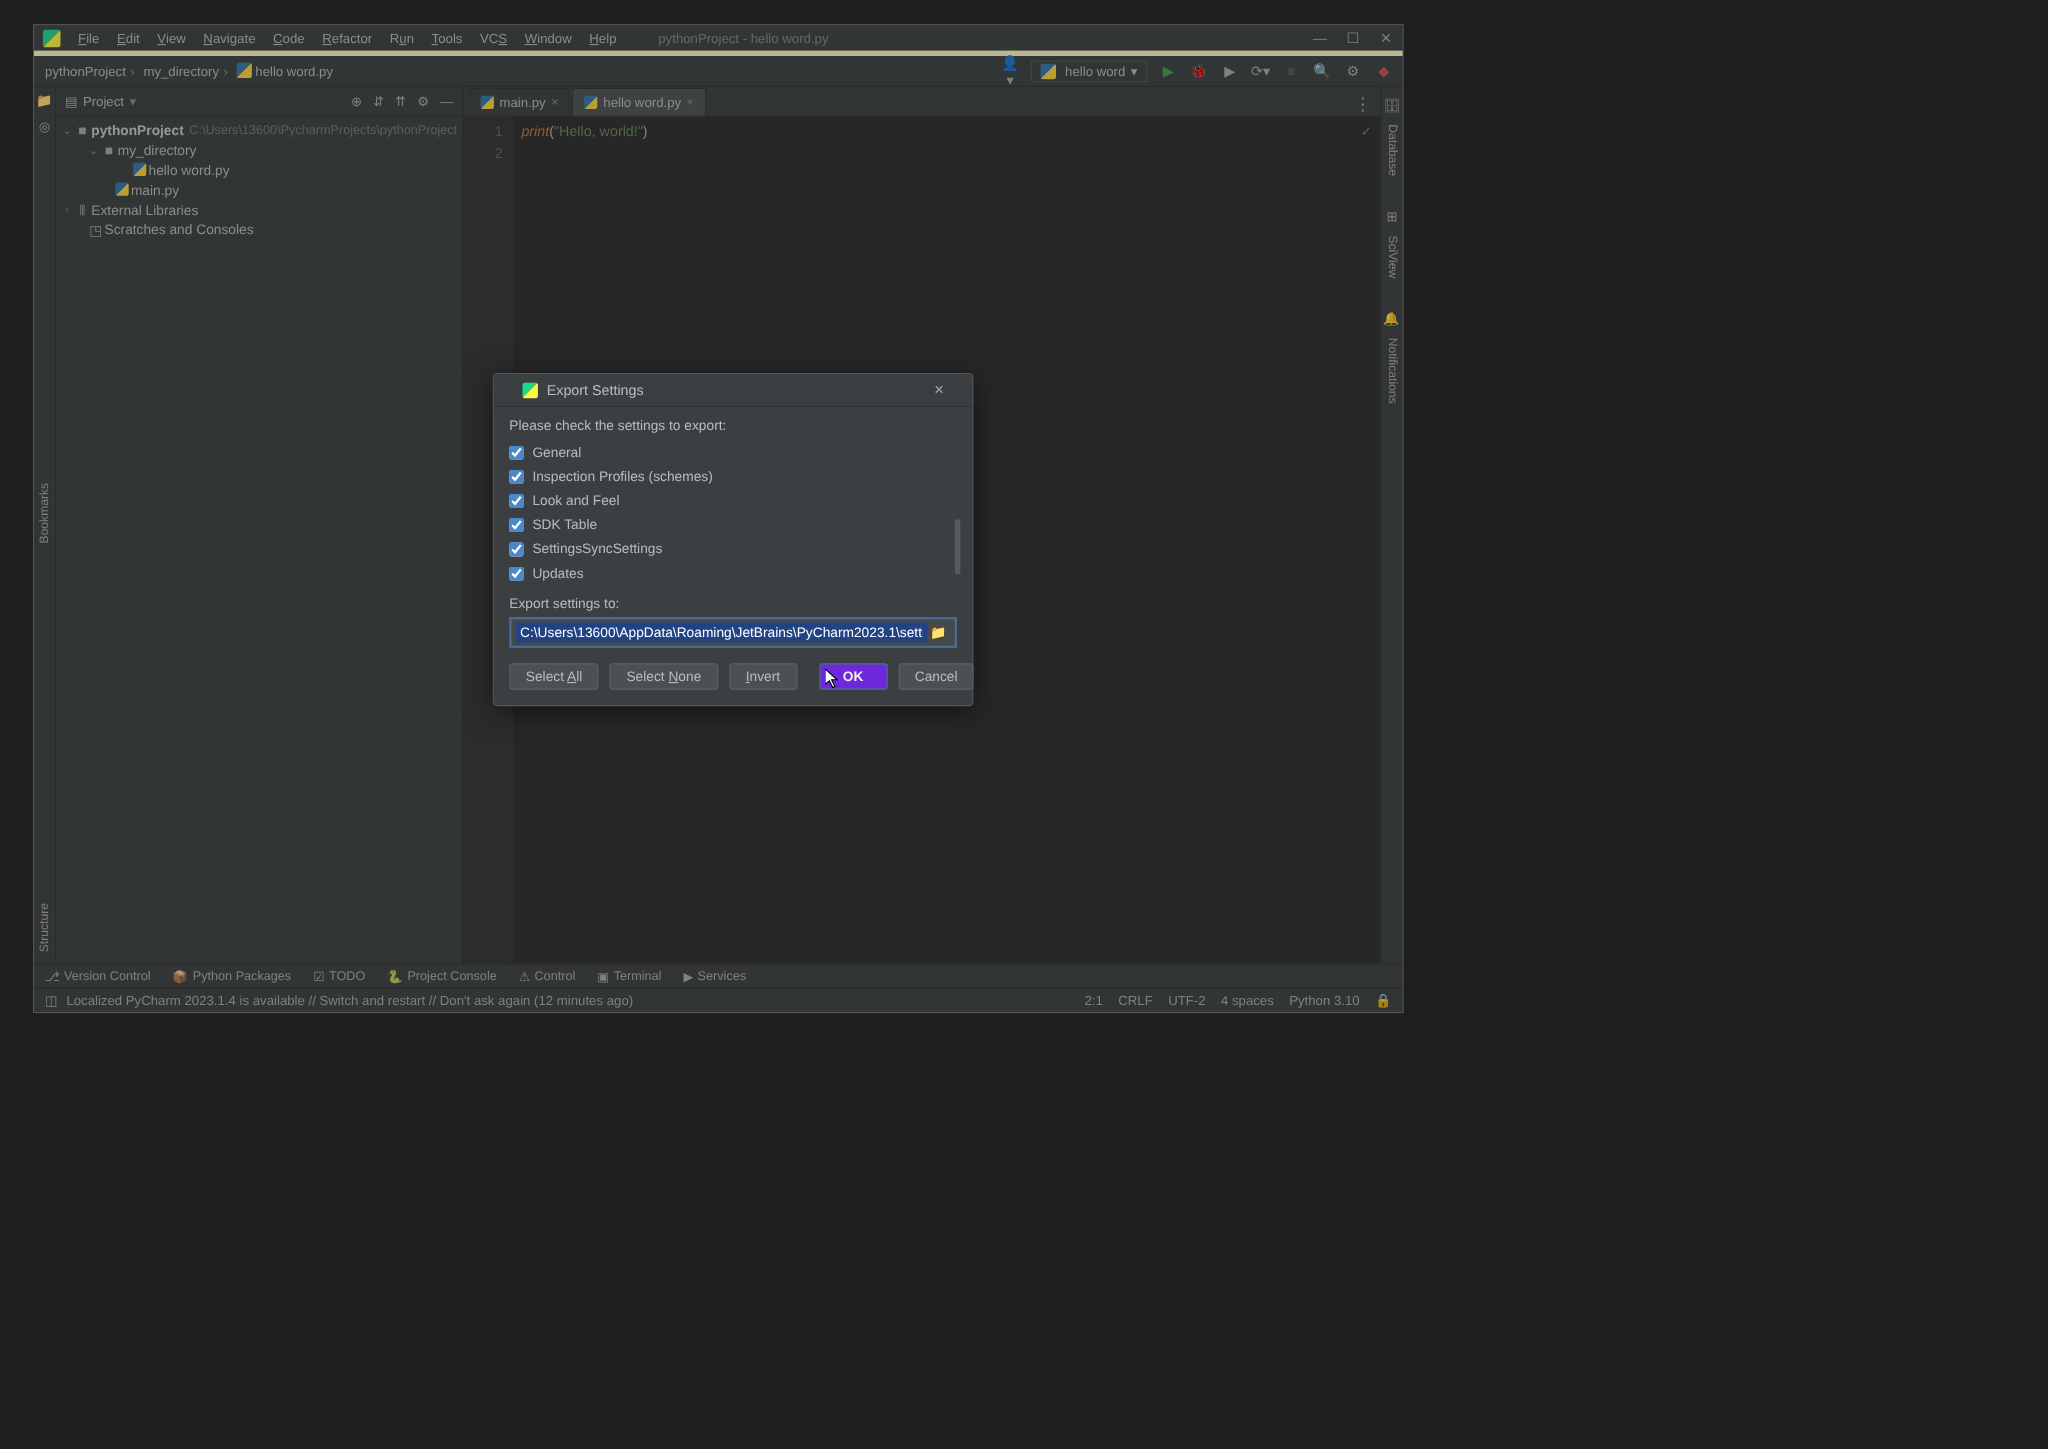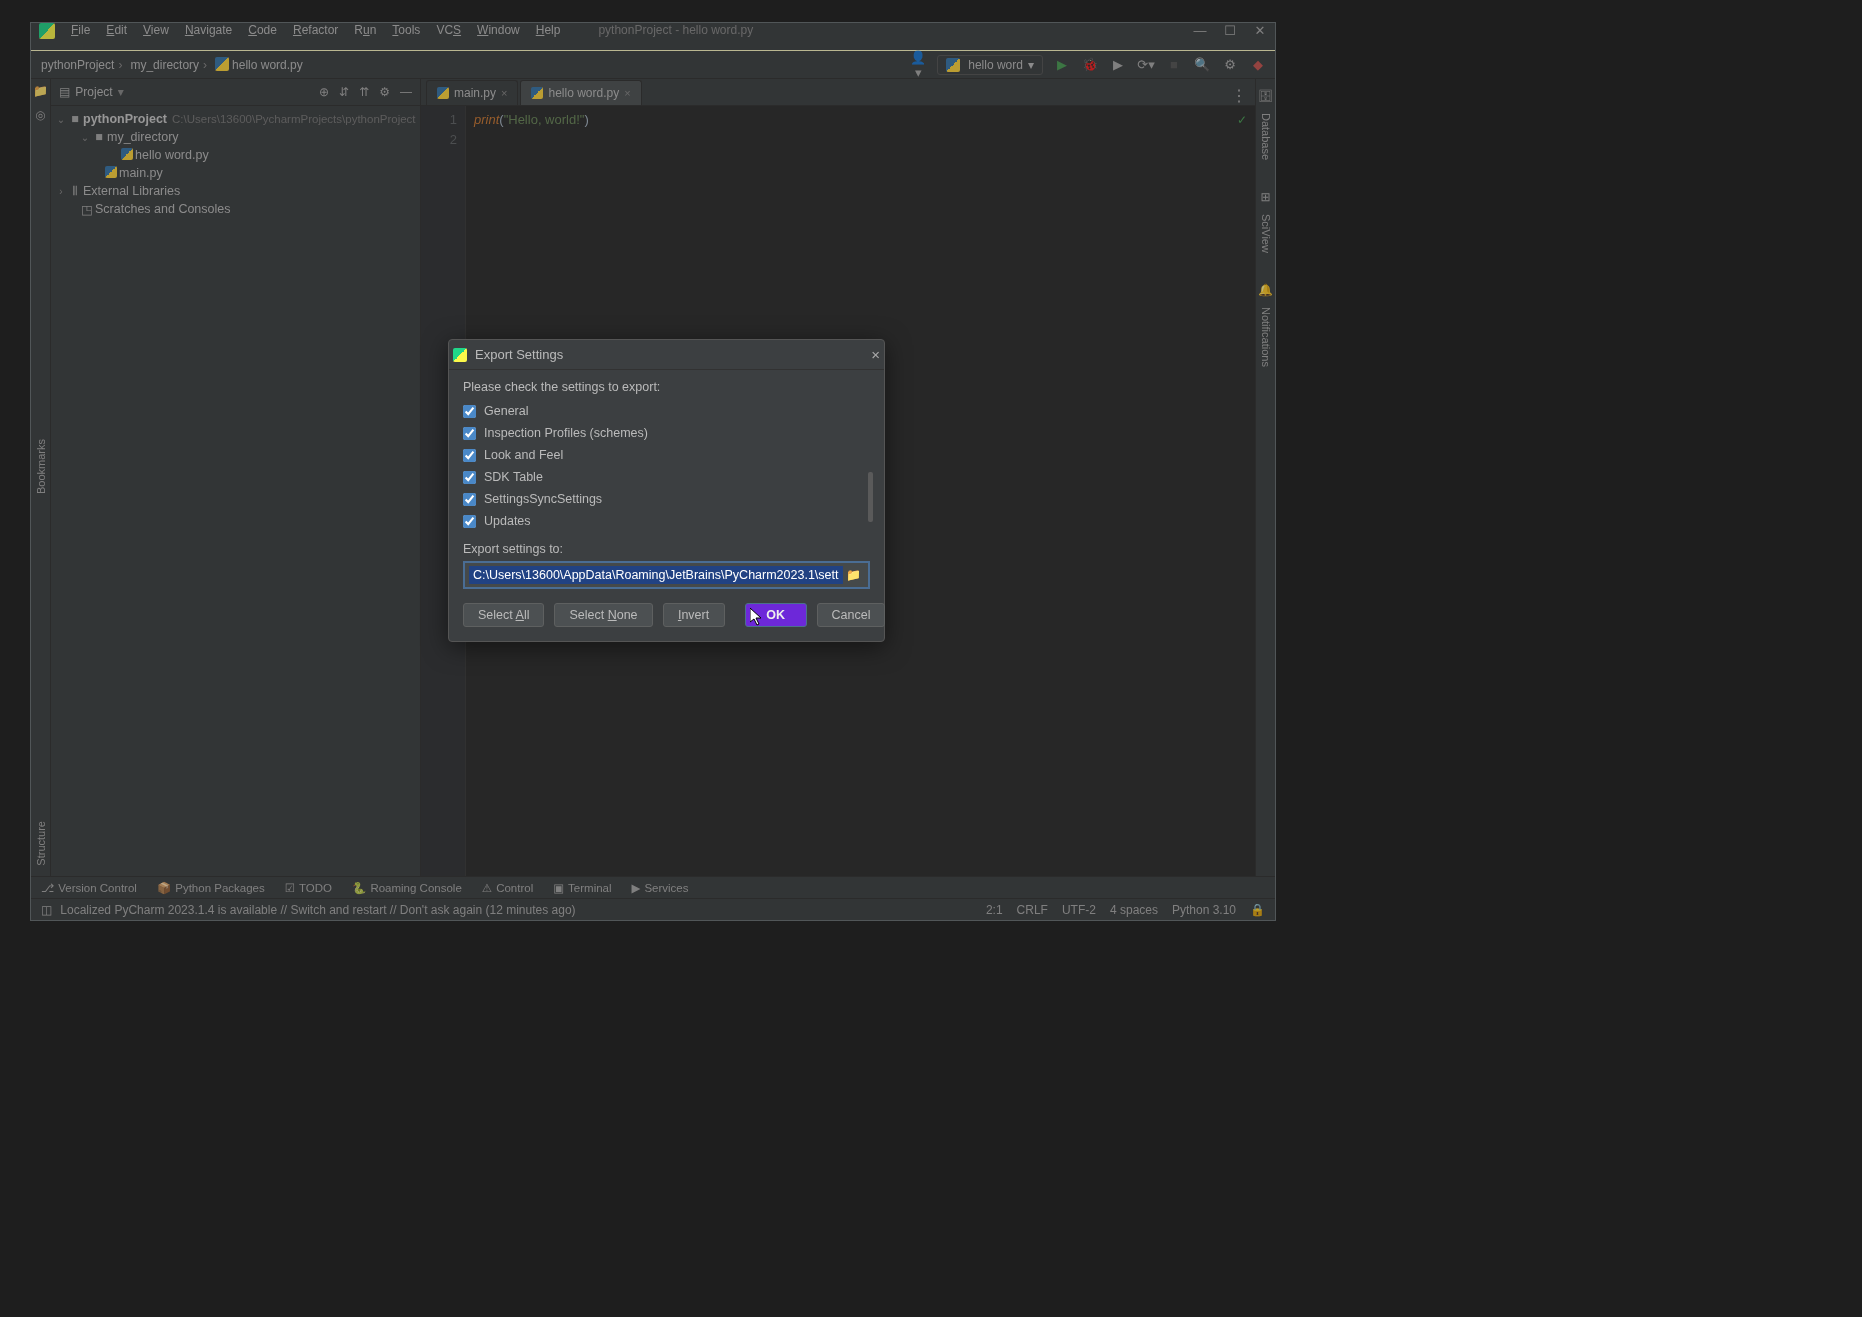--- a/index.html
+++ b/index.html
@@ -3,21 +3,21 @@
 <meta charset="utf-8">
 <style>
   * { box-sizing: border-box; margin: 0; padding: 0; font-family: "Segoe UI", Arial, sans-serif; }
   body { background: #1e1e1e; width: 1862px; height: 1317px; position: relative; overflow: hidden; }
   
   .ide-window {
     position: absolute; left: 30px; top: 22px; width: 1246px; height: 899px;
     background: #3c3f41; border: 1px solid #515658; display: flex; flex-direction: column;
   }
   
-  .title-bar { height: 28px; display: flex; align-items: flex-start; background: #3c3f41; border-bottom: 1px solid #fef9c3; }
+  .title-bar { height: 28px; display: flex; align-items: center; background: #3c3f41; border-bottom: 5px solid #fef9c3; }
   .title-bar .logo { width: 16px; height: 16px; margin: 0 8px; background: linear-gradient(135deg, #21d789 50%, #fcf84a 50%); border-radius: 2px; }
   .title-bar .menu-item { color: #bbb; font-size: 12px; padding: 0 8px; cursor: pointer; }
   .title-bar .menu-item u { text-decoration: underline; }
   .title-bar .win-title { color: #888; font-size: 12px; margin-left: 30px; flex: 1; }
   .title-bar .win-ctrl { width: 30px; text-align: center; color: #aaa; font-size: 13px; cursor: pointer; }
   
   .toolbar { height: 28px; display: flex; align-items: center; background: #3c3f41; border-bottom: 1px solid #323232; padding: 0 8px; }
   .crumb { color: #bbb; font-size: 12px; padding: 0 2px; }
   .crumb::after { content: "›"; color: #888; margin: 0 4px; }
   .crumb:last-of-type::after { content: ""; }
@@ -72,21 +72,21 @@
   .status-bar .st-left { flex: 1; display: flex; align-items: center; gap: 8px; }
   .status-bar .st-right { display: flex; gap: 14px; }
   
   
   .modal-overlay { position: absolute; left: 0; top: 0; right: 0; bottom: 0; background: rgba(30,30,30,0.3); }
   .dialog {
     position: absolute; left: 417px; top: 316px; width: 437px;
     background: #3c3f41; border: 1px solid #555; box-shadow: 0 5px 25px rgba(0,0,0,0.5);
     border-radius: 4px;
   }
-  .dlg-title { height: 30px; display: flex; align-items: center; padding: 0 4px; border-bottom: 1px solid #323232; color: #bbb; font-size: 13px; }
+  .dlg-title { height: 30px; display: flex; align-items: center; padding: 0 26px; border-bottom: 1px solid #323232; color: #bbb; font-size: 13px; }
   .dlg-title .dlg-logo { width: 14px; height: 14px; background: linear-gradient(135deg, #21d789 50%, #fcf84a 50%); border-radius: 2px; margin-right: 8px; }
   .dlg-title .dlg-close { margin-left: auto; color: #aaa; font-size: 15px; cursor: pointer; }
   .dlg-body { padding: 10px 14px 14px 14px; color: #bbb; font-size: 12.5px; }
   .dlg-prompt { margin-bottom: 6px; }
   .chk-list { margin-bottom: 10px; position: relative; }
   .chk-row { display: flex; align-items: center; height: 22px; gap: 8px; }
   .chk-row input { accent-color: #4a88c7; width: 13px; height: 13px; }
   .chk-scroll { position: absolute; right: -3px; top: 72px; width: 5px; height: 50px; background: #5a5a5a; border-radius: 2px; }
   .dlg-label { margin-bottom: 5px; }
   .path-input { display: flex; align-items: center; border: 2px solid #4a6d94; background: #45494a; padding: 3px 4px; }
@@ -247,21 +247,21 @@
     <span class="bb-item">
         <span>📦</span>
         <span>Python Packages</span>
       </span>
     <span class="bb-item">
         <span>☑</span>
         <span>TODO</span>
       </span>
     <span class="bb-item">
         <span>🐍</span>
-        <span>Roaming Console</span>
+        <span>Project Console</span>
       </span>
     <span class="bb-item">
         <span>⚠</span>
         <span>Control</span>
       </span>
     <span class="bb-item">
         <span>▣</span>
         <span>Terminal</span>
       </span>
     <span class="bb-item">

